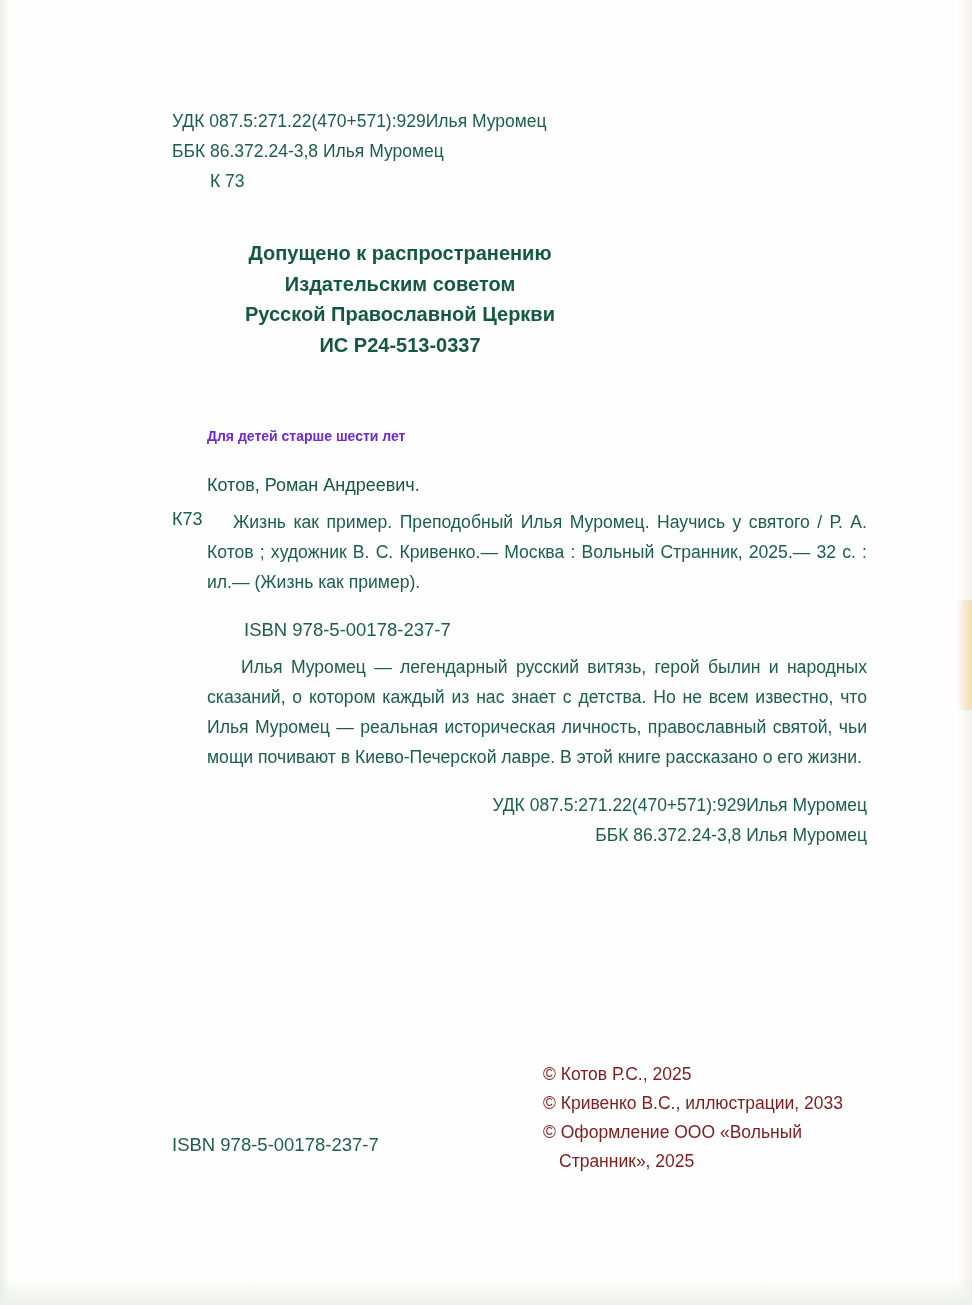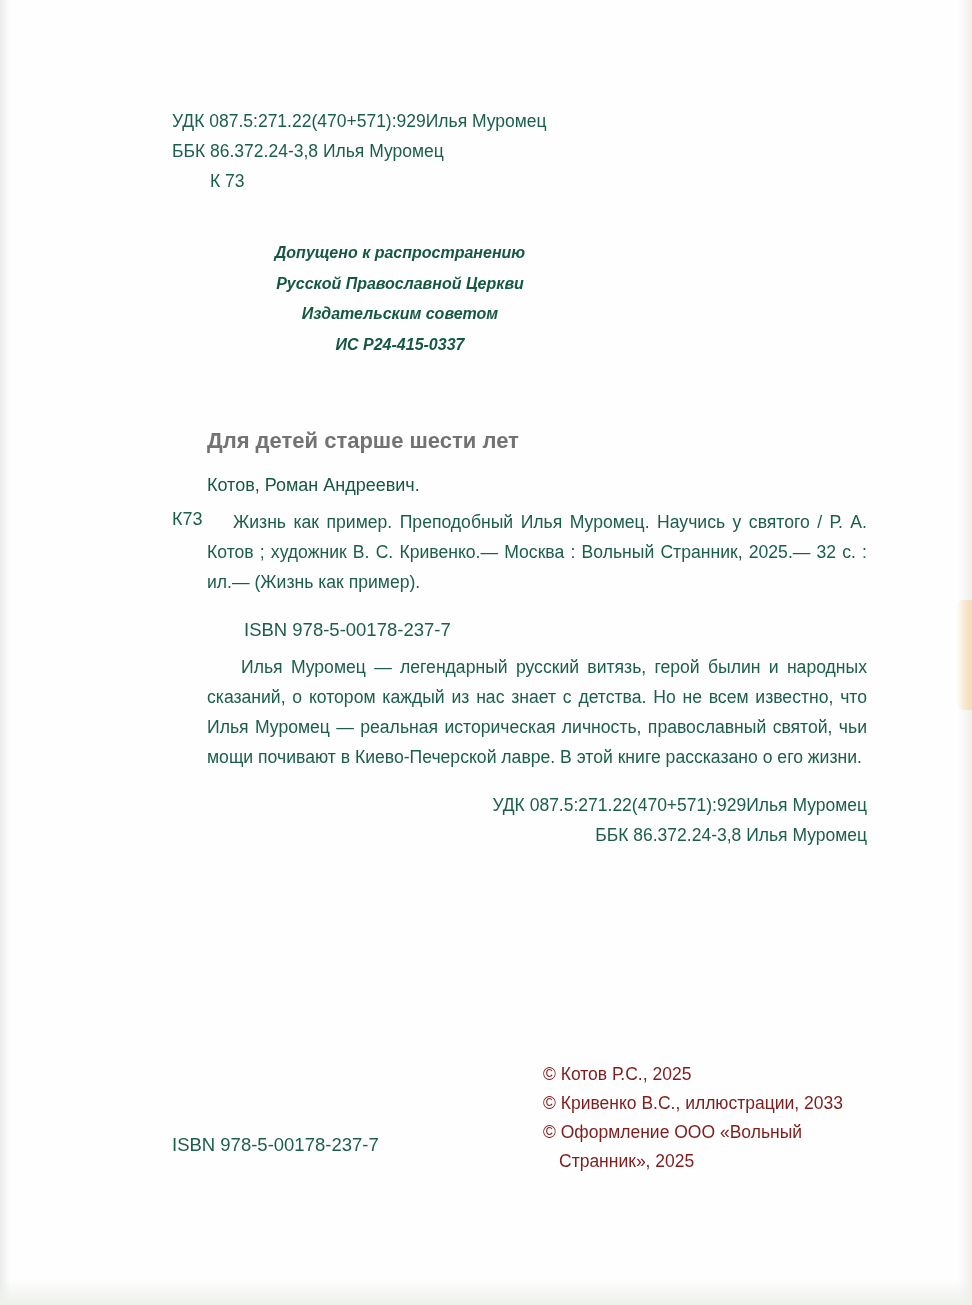--- a/index.html
+++ b/index.html
@@ -73,34 +73,33 @@
   }
 
   
   .approval {
     position: absolute;
     left: 0;
     top: 238px;
     width: 800px;
     text-align: center;
     font-weight: bold;
-    font-size: 16px;
+    font-size: 20px;
     line-height: 30.5px;
     color: #14593f;
-    font-style: italic;
   }
 
   
   .age-note {
     position: absolute;
     left: 207px;
     top: 428px;
     font-weight: bold;
-    font-size: 22px;
-    color: #737373;
+    font-size: 14px;
+    color: #6d28d9;
   }
 
   
   .author-line {
     position: absolute;
     left: 207px;
     top: 475px;
     font-weight: normal;
     font-size: 18px;
     color: #14593f;
@@ -195,23 +194,23 @@
   <div class="content">
 
     <div class="classif">
       <div>УДК 087.5:271.22(470+571):929Илья Муромец</div>
       <div>ББК 86.372.24-3,8 Илья Муромец</div>
       <div class="code-indent">К 73</div>
     </div>
 
     <div class="approval">
       <div>Допущено к распространению</div>
+      <div>Издательским советом</div>
       <div>Русской Православной Церкви</div>
-      <div>Издательским советом</div>
-      <div>ИС Р24-415-0337</div>
+      <div>ИС Р24-513-0337</div>
     </div>
 
     <div class="age-note">Для детей старше шести лет</div>
 
     <div class="author-line">Котов, Роман Андреевич.</div>
 
     <div class="bib-index">К73</div>
     <div class="bib">Жизнь как пример. Преподобный Илья Муромец. Научись у святого / Р. А. Котов ; художник В. С. Кривенко.— Москва : Вольный Странник, 2025.— 32 с. : ил.— (Жизнь как пример).</div>
 
     <div class="isbn-top">ISBN 978-5-00178-237-7</div>

